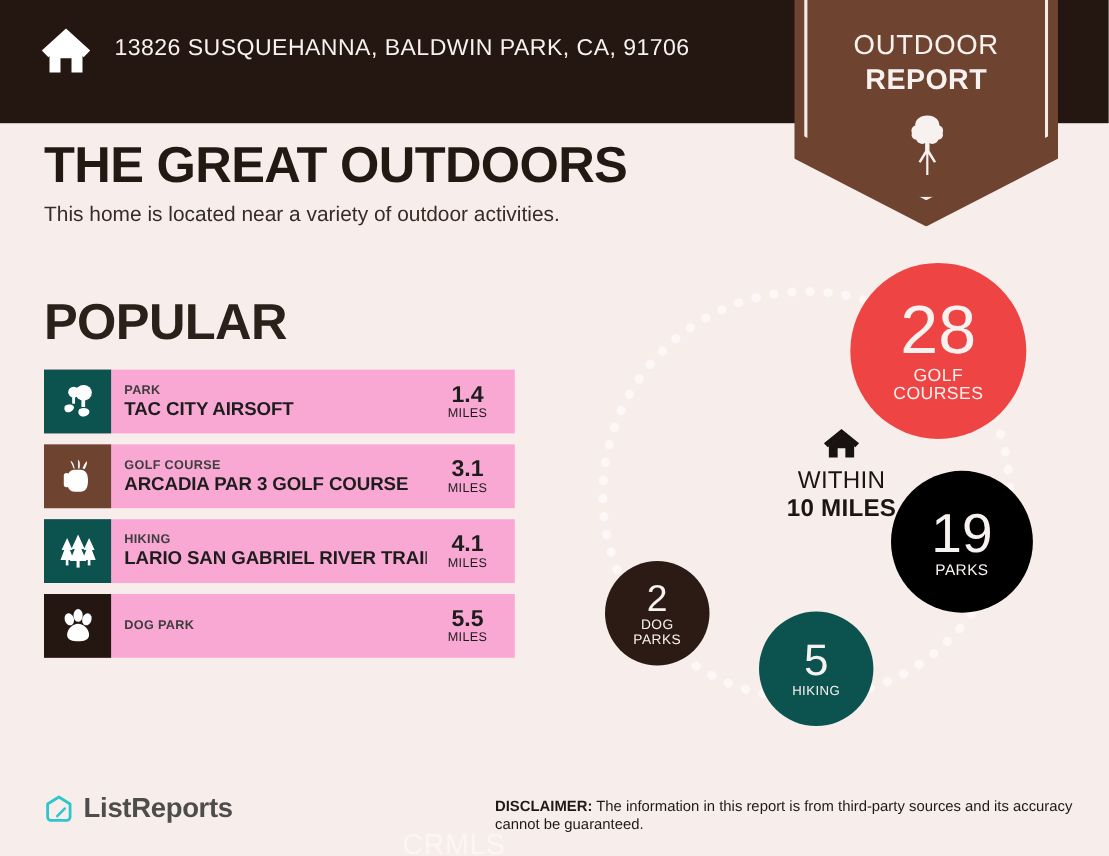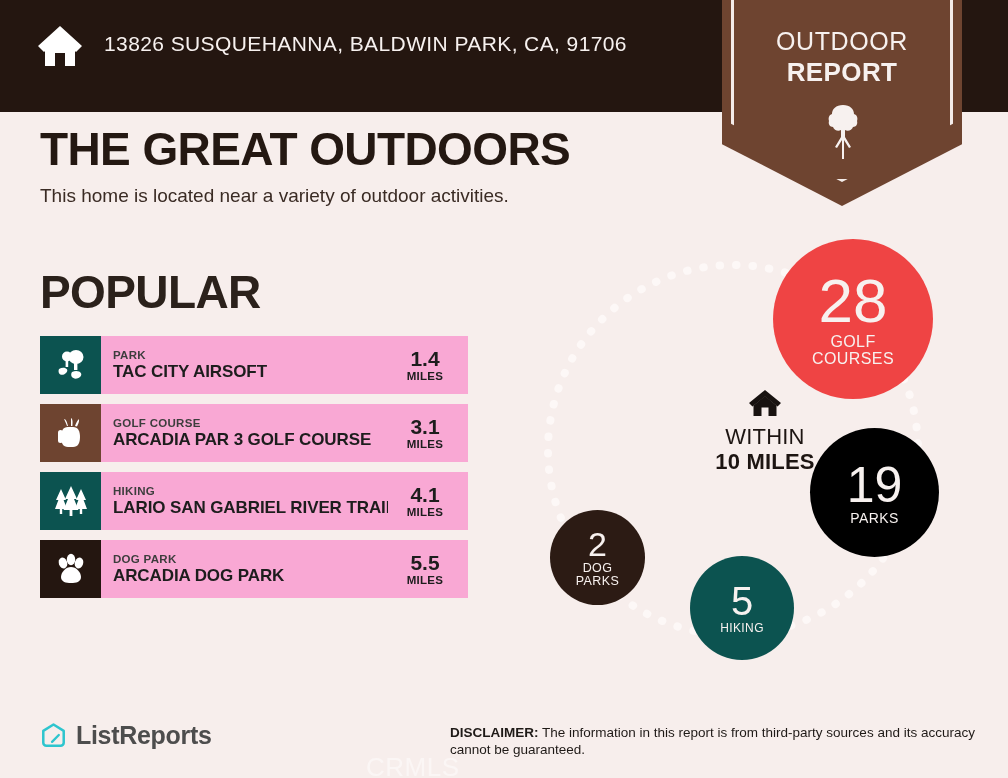--- a/index.html
+++ b/index.html
@@ -87,21 +87,21 @@
   }
   .name{
     font-size:17px;font-weight:700;letter-spacing:-.1px;color:#1d1d1d;
     line-height:19px;white-space:nowrap;
   }
   .row-dist{
     width:74px;min-width:74px;display:flex;flex-direction:column;
     align-items:center;justify-content:center;padding-right:6px;
   }
   .dist-n{font-size:21px;font-weight:700;color:#1d1d1d;line-height:21px;}
-  .dist-u{font-size:11.5px;font-weight:700;color:#1d1d1d;letter-spacing:.3px;line-height:14px;}
+  .dist-u{font-size:11.5px;font-weight:400;color:#1d1d1d;letter-spacing:.3px;line-height:14px;}
 
   
   .diagram{position:absolute;left:520px;top:225px;width:470px;height:450px;}
   .ring{position:absolute;left:0;top:0;}
   .bubble{
     position:absolute;border-radius:50%;
     display:flex;flex-direction:column;align-items:center;justify-content:center;
     color:#f7f1ef;text-align:center;
   }
   .b-num{font-weight:300;line-height:1;}
@@ -240,21 +240,20 @@
       <div class="row-ico" style="background:#241610">
         <svg width="34" height="34" viewBox="0 0 34 34">
           <ellipse cx="9" cy="11" rx="4.2" ry="5.6" fill="#fff" transform="rotate(-18 9 11)"></ellipse>
           <ellipse cx="17" cy="7.5" rx="4.2" ry="5.8" fill="#fff"></ellipse>
           <ellipse cx="25" cy="11" rx="4.2" ry="5.6" fill="#fff" transform="rotate(18 25 11)"></ellipse>
           <path fill="#fff" d="M17 15 C22 15 27 20 27 25 C27 30 22 31 17 31 C12 31 7 30 7 25 C7 20 12 15 17 15 Z"></path>
         </svg>
       </div>
       <div class="row-txt">
         <div class="cat">DOG PARK</div>
-        <div class="name">ARCADIA DOG PARK</div>
       </div>
       <div class="row-dist">
         <div class="dist-n">5.5</div>
         <div class="dist-u">MILES</div>
       </div>
     </div>
 
   </div>
 
   <div class="diagram">

